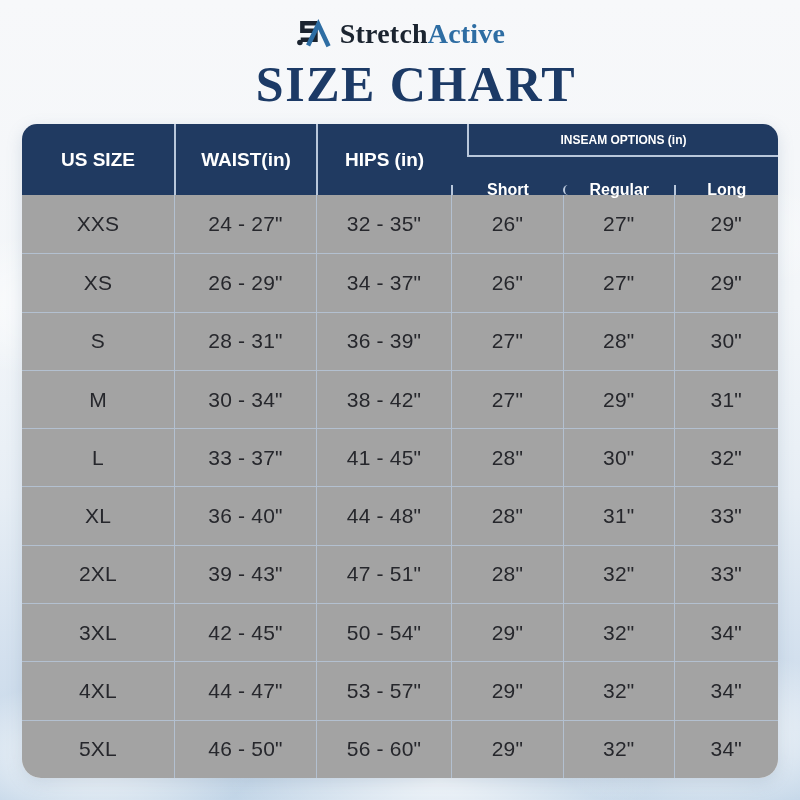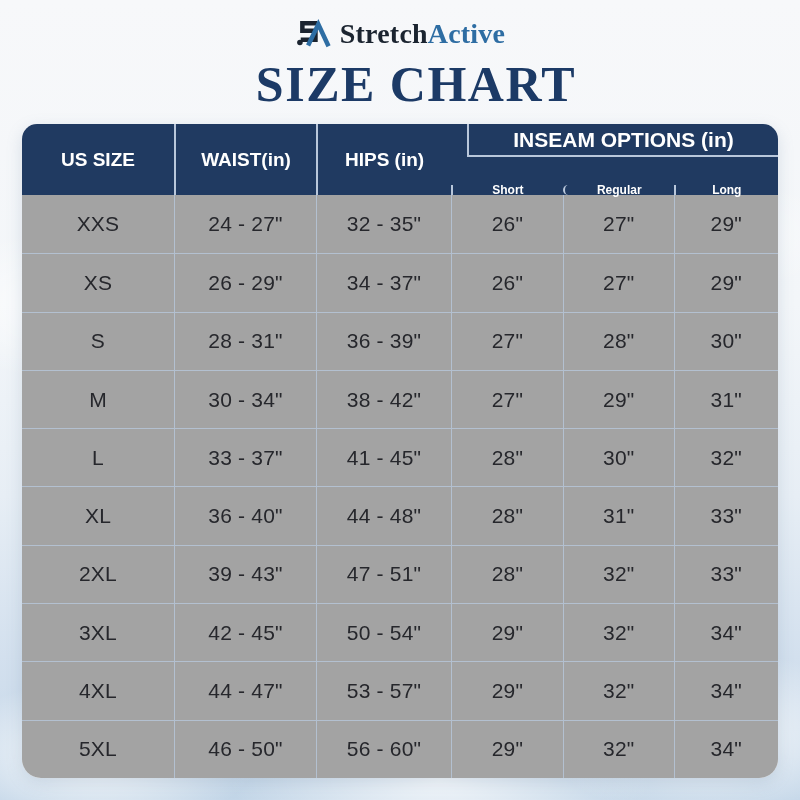--- a/index.html
+++ b/index.html
@@ -68,24 +68,24 @@
   .th { display:flex; align-items:center; justify-content:center; font-weight:700; }
   .th.main  { font-size:19px; }
   .th.span2 { grid-row:1 / 3; }
   .th.us    { grid-column:1; }
   .th.waist { grid-column:2; border-left:2px solid var(--hdiv); }
   .th.hips  { grid-column:3; border-left:2px solid var(--hdiv); }
   .th.group {
     grid-column:4 / 7; grid-row:1;
     border-left:2px solid var(--hdiv);
     border-bottom:2px solid var(--hdiv);
-    font-size:21px;
+    font-size:12px;
     margin-left:16px;
   }
-  .th.sub { grid-row:2; font-size:12px; font-weight:700;margin-top:28px; }
+  .th.sub { grid-row:2; font-size:16px; font-weight:700;margin-top:28px; }
   .th.s1 { grid-column:4; border-left:2px solid var(--hdiv); }
   .th.s2 { grid-column:5; border-left:2px solid var(--hdiv);border-radius:7px; }
   .th.s3 { grid-column:6; border-left:2px solid var(--hdiv); }
 
   .tbody { background:#a3a3a3; }
   .row {
     display:grid;
     grid-template-columns:var(--cols);
     height:58.3px;
   }

